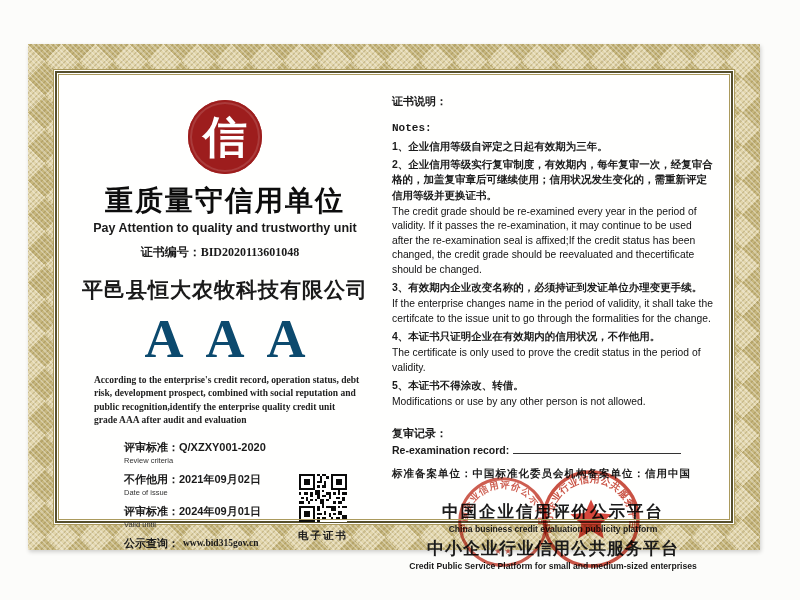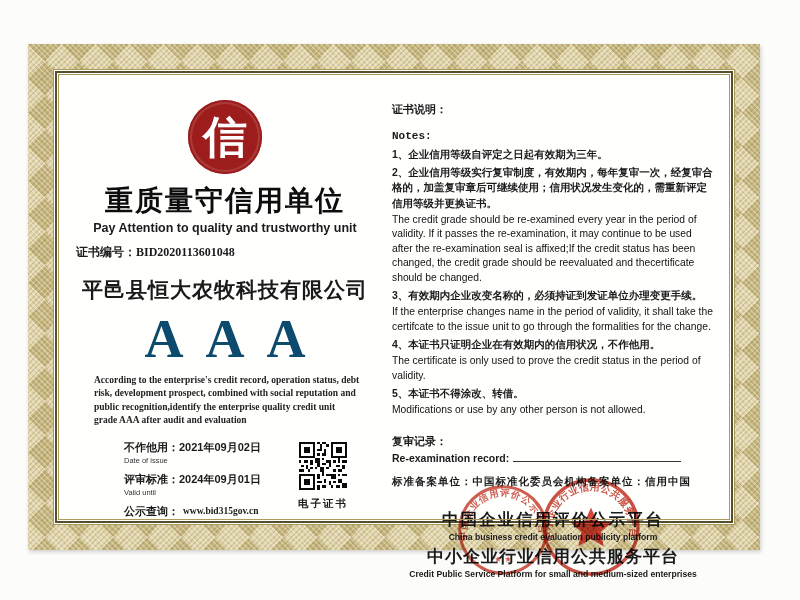--- a/index.html
+++ b/index.html
@@ -30,21 +30,21 @@
   
   .col-left{width:345px;box-sizing:border-box;padding:26px 4px 0 16px;text-align:center;}
   .logo{
     width:74px;height:74px;margin:0 auto 8px;border-radius:50%;
     background:#9d1d1d;color:#fff;display:flex;align-items:center;justify-content:center;
     font-family:"Liberation Serif",serif;font-weight:bold;font-size:44px;
     box-shadow:inset 0 0 0 2px #9d1d1d, inset 0 0 0 4px #ffffff22;
   }
   .title-cn{font-size:28px;font-weight:900;letter-spacing:2px;color:#0d0d0d;}
   .title-en{font-size:12.5px;font-weight:bold;margin-top:1px;letter-spacing:0;}
-  .cert-no{font-family:"Liberation Serif",serif;font-size:12px;font-weight:bold;margin-top:9px;text-align:left;padding-right:10px;}
+  .cert-no{font-family:"Liberation Serif",serif;font-size:12px;font-weight:bold;margin-top:9px;text-align:center;padding-right:10px;}
   .company{font-size:21px;font-weight:800;margin-top:15px;letter-spacing:1px;}
   .statement-cn{font-size:12.5px;font-weight:bold;text-align:justify;margin:10px 12px 0 14px;line-height:1.25;}
   .grade{
     font-family:"Liberation Serif",serif;font-size:54px;line-height:1;color:#0c4a6e;font-weight:bold;
     letter-spacing:22px;padding-left:22px;margin-top:8px;
   }
   .statement-en{
     font-family:"Liberation Serif",serif;font-size:9.5px;font-weight:bold;color:#222;
     text-align:left;margin:8px 14px 0 18px;line-height:1.4;
   }
@@ -55,21 +55,21 @@
   .meta-flex{display:flex;}
   .meta-left{flex:1;}
   .qr-block{width:74px;margin-right:14px;text-align:center;padding-top:2px;}
   .qr{width:48px;height:48px;display:block;margin:0 auto;}
   .qr-label{font-size:10.5px;font-weight:bold;margin-top:7px;letter-spacing:2px;}
   .urls{display:flex;margin-top:2px;}
   .urls .meta-cn{white-space:nowrap;}
   .url-list{font-family:"Liberation Serif",serif;font-size:9.5px;font-weight:bold;line-height:1.55;text-align:left;padding-left:4px;}
 
   
-  .col-right{flex:1;box-sizing:border-box;padding:28px 14px 0 14px;text-align:left;}
+  .col-right{flex:1;box-sizing:border-box;padding:20px 14px 0 14px;text-align:left;}
   .notes-hdr-cn{font-size:11px;font-weight:bold;}
   .notes-hdr-en{font-size:11px;font-weight:bold;margin:13px 0 5px;font-family:Liberation Mono, monospace;}
   .note-cn{font-size:10.5px;font-weight:bold;line-height:1.45;margin-top:3px;}
   .note-en{font-size:10.3px;line-height:1.4;margin-top:2px;color:#111;}
   .review{margin-top:16px;}
   .review-cn{font-size:11px;font-weight:bold;}
   .review-en{font-size:10.5px;font-weight:bold;margin-top:2px;}
   .review-line{display:inline-block;width:168px;border-bottom:1.2px solid #333;height:10px;margin-left:4px;}
   .filing{margin-top:11px;font-size:10.5px;font-weight:bold;letter-spacing:1px;display:flex;white-space:nowrap;}
 
@@ -96,20 +96,26 @@
         <div class="title-cn">重质量守信用单位</div>
         <div class="title-en">Pay Attention to quality and trustworthy unit</div>
         <div class="cert-no">
           <span>证书编号：</span><span>BID2020113601048</span>
         </div>
         <div class="company">平邑县恒大农牧科技有限公司</div>
         <div class="grade">AAA</div>
         <div class="statement-en">According to the enterprise's credit record, operation status, debt risk, development prospect, combined with social reputation and public recognition,identify the enterprise quality credit unit grade AAA after audit and evaluation</div>
 
         <div class="meta">
+          <div class="meta-row">
+            <div class="meta-cn">
+              <span>评审标准：</span><span>Q/XZXY001-2020</span>
+            </div>
+            <div class="meta-en">Review criteria</div>
+          </div>
 
           <div class="meta-flex">
             <div class="meta-left">
               <div class="meta-row">
                 <div class="meta-cn">
                   <span>不作他用：</span><span>2021年09月02日</span>
                 </div>
                 <div class="meta-en">Date of issue</div>
               </div>
               <div class="meta-row">

